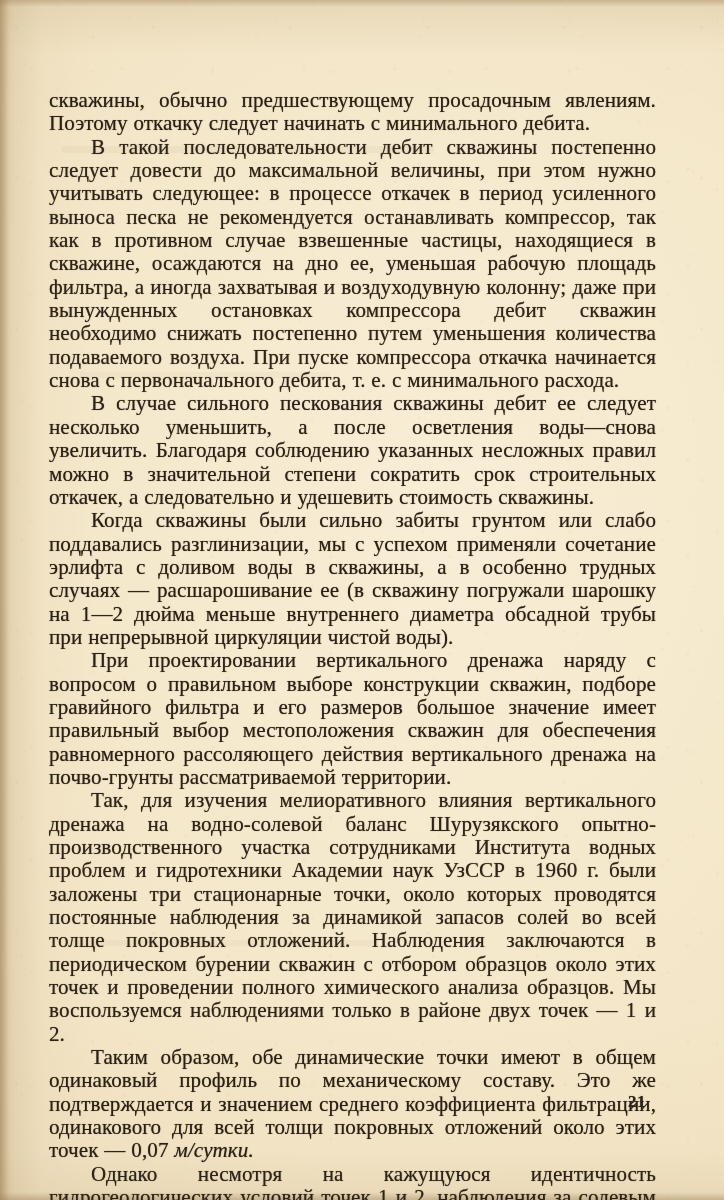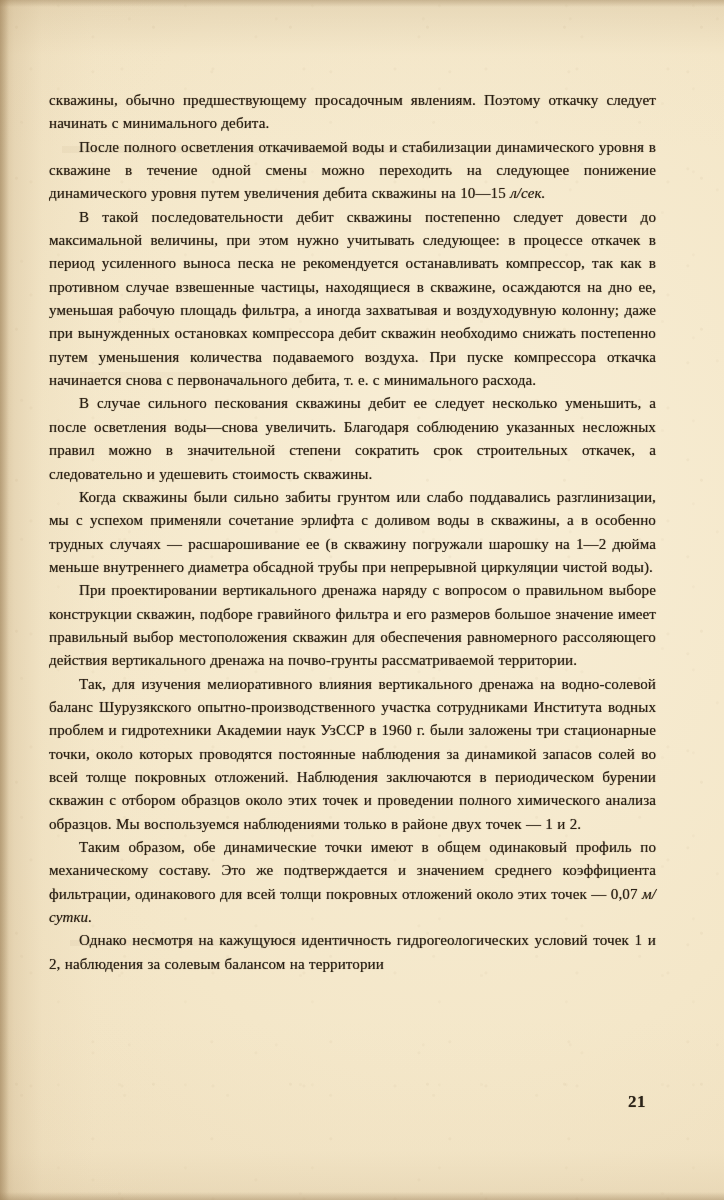--- a/index.html
+++ b/index.html
@@ -78,21 +78,21 @@
     left: 49px;
     top: 89px;
     width: 607px;
   }
 
   p.para {
     margin: 0;
     text-align: justify;
     text-justify: inter-word;
     text-indent: 2.0em;
-    font-size: 15px;
+    font-size: 21px;
     line-height: 23.35px;
     color: #2a2218;
     letter-spacing: .12px;
     word-spacing: .45px;
     text-shadow:
       0 0 .85px rgba(58,44,26,.55),
       .35px .25px .7px rgba(96,72,40,.30);
   }
   p.para.noindent { text-indent: 0; }
 
@@ -140,21 +140,20 @@
 <div class="page">
 
   <div class="edge-top"></div>
   <div class="edge-left"></div>
   <div class="edge-bottom"></div>
   <div class="bleed"></div>
   <div class="grain"></div>
 
   <div class="textblock" id="body-column">
       <p class="para noindent">скважины, обычно предшествующему просадочным явлениям. Поэтому откачку следует начинать с минимального дебита.</p>
-      <p class="para">После полного осветления откачиваемой воды и стабилизации динамического уровня в скважине в течение одной смены можно переходить на следующее понижение динамического уровня путем увеличения дебита скважины на 10—15 <i>л/сек.</i></p>
       <p class="para">В такой последовательности дебит скважины постепенно следует довести до максимальной величины, при этом нужно учитывать следующее: в процессе откачек в период усиленного выноса песка не рекомендуется останавливать компрессор, так как в противном случае взвешенные частицы, находящиеся в скважине, осаждаются на дно ее, уменьшая рабочую площадь фильтра, а иногда захватывая и воздуходувную колонну; даже при вынужденных остановках компрессора дебит скважин необходимо снижать постепенно путем уменьшения количества подаваемого воздуха. При пуске компрессора откачка начинается снова с первоначального дебита, т. е. с минимального расхода.</p>
       <p class="para">В случае сильного пескования скважины дебит ее следует несколько уменьшить, а после осветления воды—снова увеличить. Благодаря соблюдению указанных несложных правил можно в значительной степени сократить срок строительных откачек, а следовательно и удешевить стоимость скважины.</p>
       <p class="para">Когда скважины были сильно забиты грунтом или слабо поддавались разглинизации, мы с успехом применяли сочетание эрлифта с доливом воды в скважины, а в особенно трудных случаях — расшарошивание ее (в скважину погружали шарошку на 1—2 дюйма меньше внутреннего диаметра обсадной трубы при непрерывной циркуляции чистой воды).</p>
       <p class="para">При проектировании вертикального дренажа наряду с вопросом о правильном выборе конструкции скважин, подборе гравийного фильтра и его размеров большое значение имеет правильный выбор местоположения скважин для обеспечения равномерного рассоляющего действия вертикального дренажа на почво-грунты рассматриваемой территории.</p>
       <p class="para">Так, для изучения мелиоративного влияния вертикального дренажа на водно-солевой баланс Шурузякского опытно-производственного участка сотрудниками Института водных проблем и гидротехники Академии наук УзССР в 1960 г. были заложены три стационарные точки, около которых проводятся постоянные наблюдения за динамикой запасов солей во всей толще покровных отложений. Наблюдения заключаются в периодическом бурении скважин с отбором образцов около этих точек и проведении полного химического анализа образцов. Мы воспользуемся наблюдениями только в районе двух точек — 1 и 2.</p>
       <p class="para">Таким образом, обе динамические точки имеют в общем одинаковый профиль по механическому составу. Это же подтверждается и значением среднего коэффициента фильтрации, одинакового для всей толщи покровных отложений около этих точек — 0,07 <i>м/сутки.</i></p>
       <p class="para">Однако несмотря на кажущуюся идентичность гидрогеологических условий точек 1 и 2, наблюдения за солевым балансом на территории</p>
     </div>
 
   <div class="folio">21</div>

